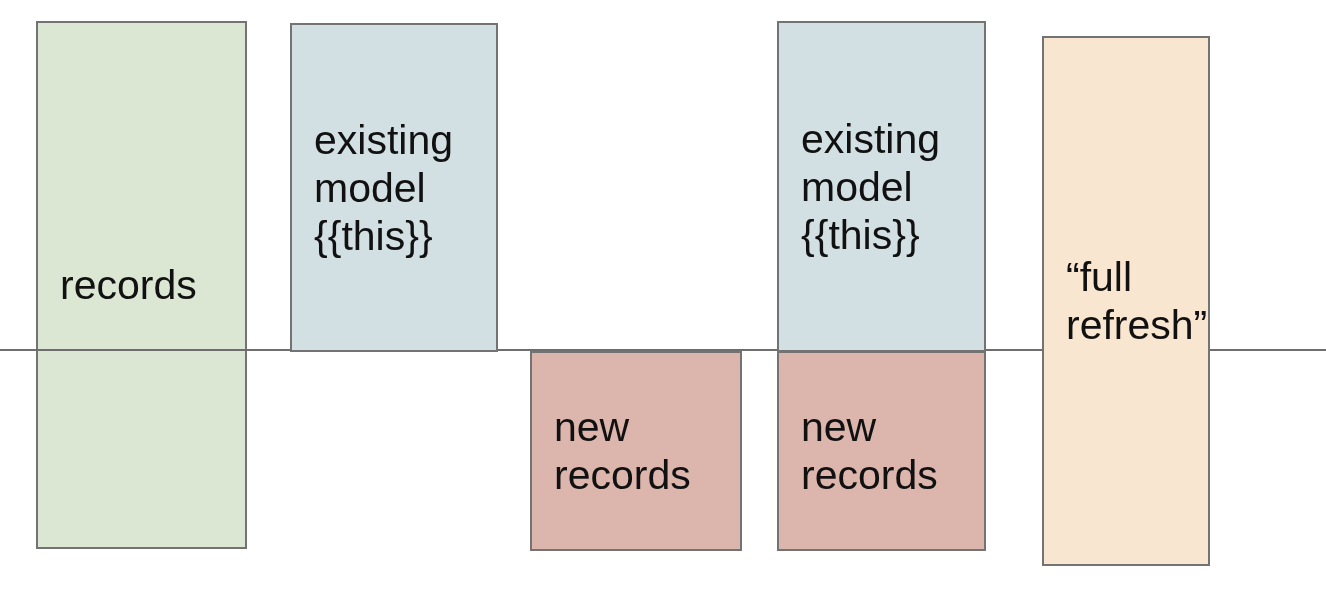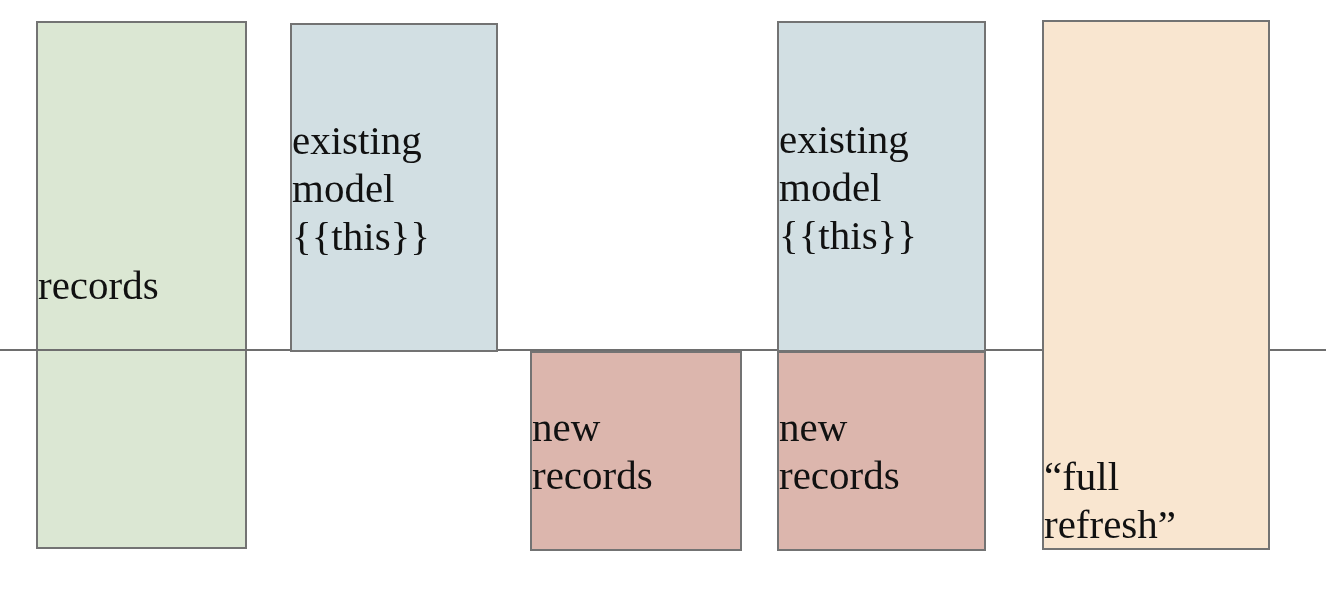--- a/index.html
+++ b/index.html
@@ -20,38 +20,38 @@
     box-sizing: border-box;
     border: 2px solid #737373;
     display: flex;
     align-items: center;
     color: #111111;
     font-size: 41px;
     line-height: 48px;
   }
   .shape .label {
     white-space: pre-line;
+    padding-left: 22px;
     padding-right: 8px;
-    font-family: Liberation Serif, serif;
   }
   .divider {
     position: absolute;
     left: 0;
     width: 1326px;
     top: 349px;
     height: 2px;
     background: #6e6e6e;
   }
   
   .box-source   { left: 36px;   top: 21px;  width: 211px; height: 528px; }
   .box-model-1  { left: 290px;  top: 23px;  width: 208px; height: 329px; }
   .box-new-1    { left: 530px;  top: 351px; width: 212px; height: 200px; }
   .box-model-2  { left: 777px;  top: 21px;  width: 209px; height: 331px; }
   .box-new-2    { left: 777px;  top: 351px; width: 209px; height: 200px; }
-  .box-refresh  { left: 1042px; top: 20px;  width: 228px; height: 530px; align-items: flex-end; }
+  .box-refresh  { left: 1042px; top: 36px;  width: 168px; height: 530px; }
 </style>
 </head>
 <body>
 
 <div class="canvas">
 
   <div class="shape box-source" style="background-color: rgb(219, 231, 211); border-color: rgb(115, 115, 115); color: rgb(17, 17, 17);">
     <span class="label">records</span>
   </div>
 

